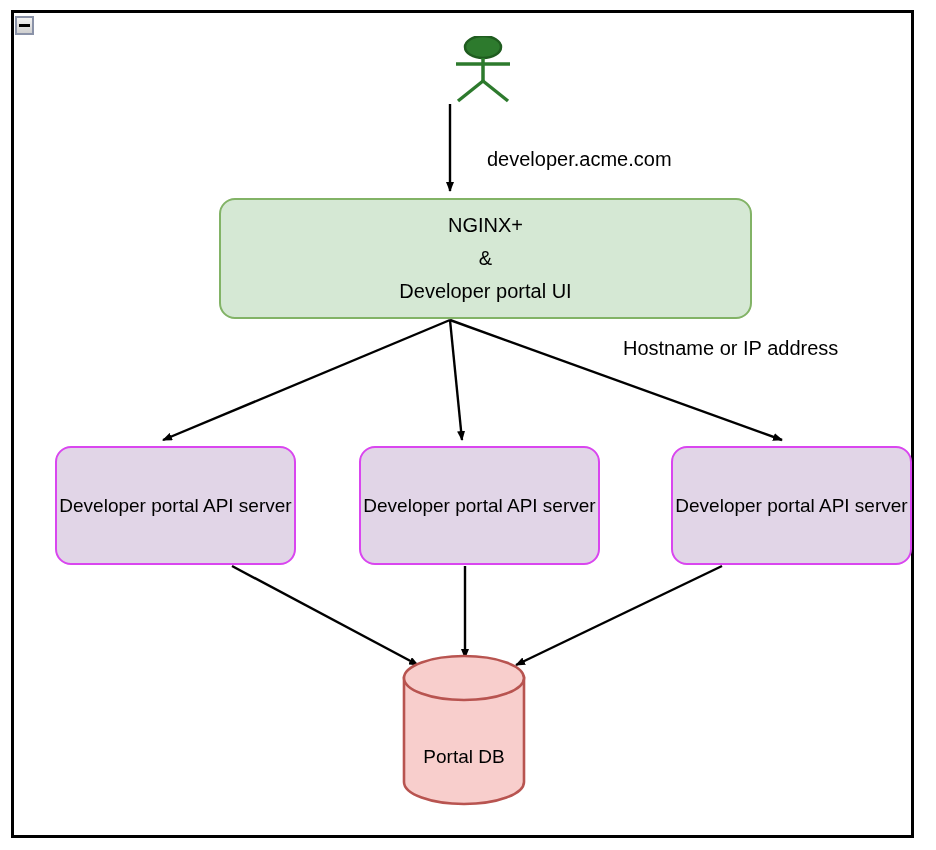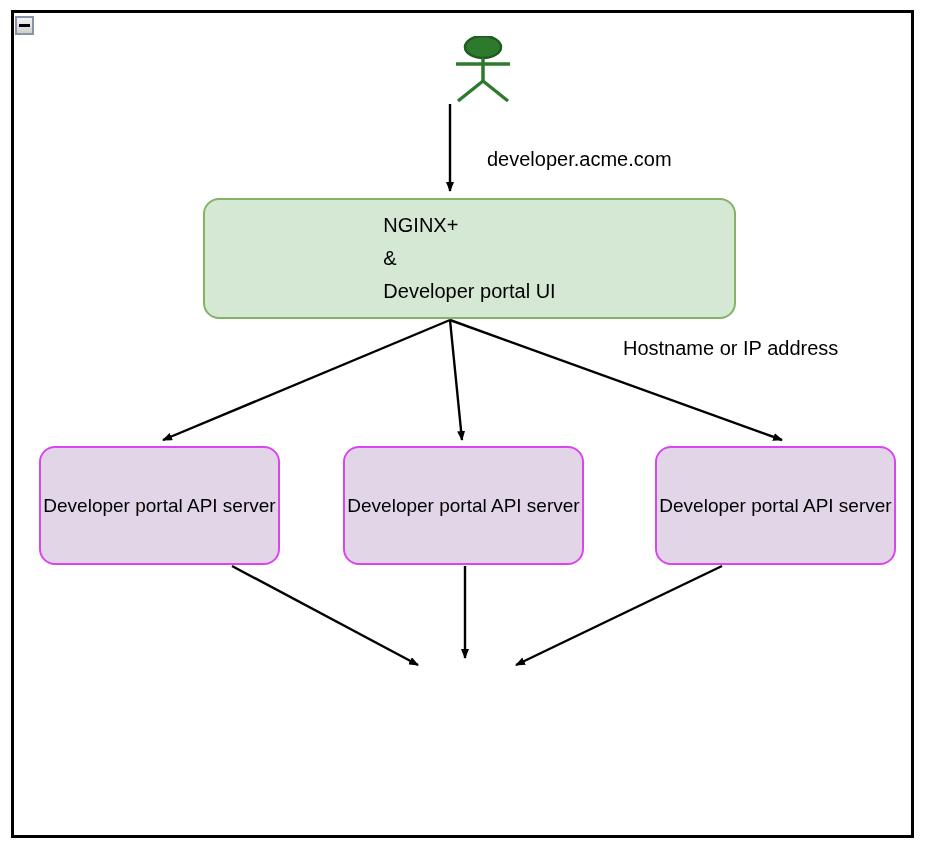--- a/index.html
+++ b/index.html
@@ -61,23 +61,24 @@
     z-index: 5;
   }
 
   
   .node {
     position: absolute;
     box-sizing: border-box;
     display: flex;
     align-items: center;
     justify-content: center;
-    text-align: left;
+    text-align: center;
     color: #000000;
     z-index: 10;
+    margin-left: 16px;
   }
   .node .node-label {
     display: block;
     line-height: 33px;
     white-space: pre-line;
   }
 
   #node-nginx {
     left: 203px;
     top: 198px;
@@ -194,14 +195,21 @@
   <div class="node api-node" id="node-api-1">
     <span class="node-label">Developer portal API server</span>
   </div>
   <div class="node api-node" id="node-api-2">
     <span class="node-label">Developer portal API server</span>
   </div>
   <div class="node api-node" id="node-api-3">
     <span class="node-label">Developer portal API server</span>
   </div>
 
+  <div id="node-db">
+    <svg width="124" height="152" viewBox="0 0 124 152" style="position:absolute;left:0;top:0;">
+      <path d="M2,24 L2,128 A60,22 0 0 0 122,128 L122,24 Z" fill="#f8cecc" stroke="#b85450" stroke-width="2.6"></path>
+      <ellipse cx="62" cy="24" rx="60" ry="22" fill="#f8cecc" stroke="#b85450" stroke-width="2.6"></ellipse>
+    </svg>
+    <div class="db-label">Portal DB</div>
+  </div>
 
 </div>
 
 </body></html>

